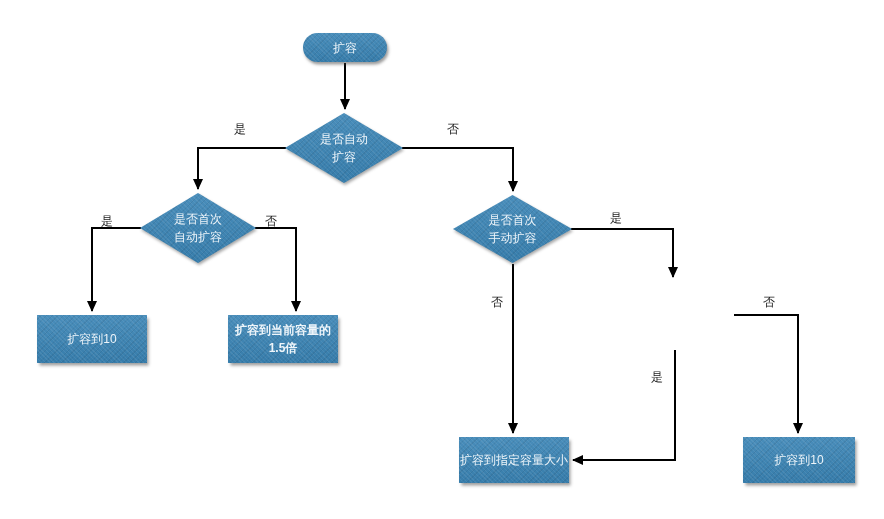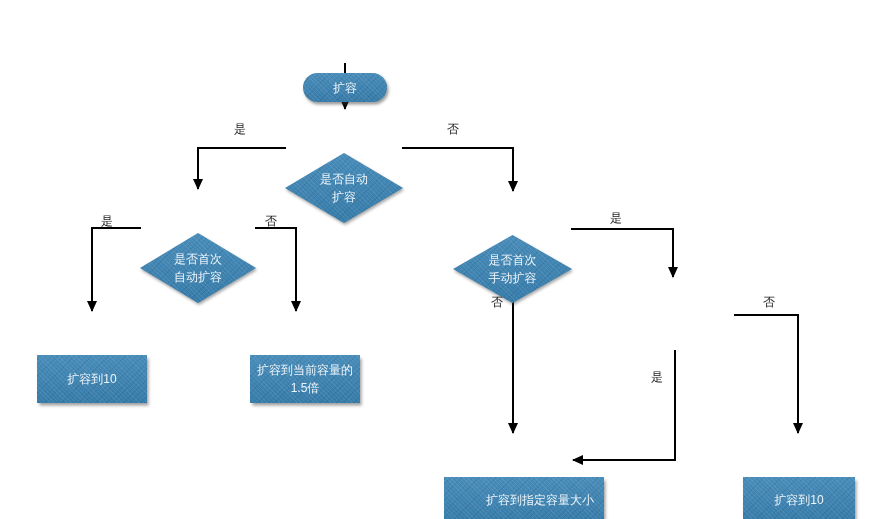--- a/index.html
+++ b/index.html
@@ -15,21 +15,20 @@
     position:absolute;display:flex;align-items:center;justify-content:center;
     text-align:center;color:var(--node-text,#eef5fa);
     font-size:12px;line-height:1.5;white-space:pre-line;
   }
   .shape-fill{
     background-color:var(--node-fill,#3a84b5);
     background-image:
       repeating-linear-gradient(45deg, rgba(255,255,255,0.07) 0 1px, rgba(255,255,255,0) 1px 3px),
       repeating-linear-gradient(-45deg, rgba(0,0,0,0.07) 0 1px, rgba(0,0,0,0) 1px 4px),
       linear-gradient(180deg, rgba(255,255,255,0.08), rgba(0,0,0,0.06));
-    margin-top: 40px;
   }
   .terminator{border-radius:15px;box-shadow:1.5px 2.5px 3px rgba(60,60,60,0.5);}
   .process{box-shadow:1.5px 2.5px 3px rgba(60,60,60,0.5);}
   .diamond-wrap{position:absolute;filter:drop-shadow(1.5px 2.5px 1.5px rgba(60,60,60,0.45));}
   .diamond{
     width:100%;height:100%;
     clip-path:polygon(50% 0%,100% 50%,50% 100%,0% 50%);
     display:flex;align-items:center;justify-content:center;text-align:center;
     color:var(--node-text,#eef5fa);font-size:12px;line-height:1.5;white-space:pre-line;
   }
@@ -67,30 +66,30 @@
 扩容</div>
   </div>
 
   <div class="diamond-wrap" style="left:140px;top:193px;width:116px;height:70px;">
     <div class="diamond shape-fill">是否首次
 自动扩容</div>
   </div>
 
   <div class="node shape-fill process" style="left:37px;top:315px;width:110px;height:48px;">扩容到10</div>
 
-  <div class="node shape-fill process" style="left:250px;top:315px;width:110px;height:48px;">扩容到当前容量的
+  <div class="node shape-fill process" style="left:228px;top:315px;width:110px;height:48px;font-weight:bold;">扩容到当前容量的
 1.5倍</div>
 
   <div class="diamond-wrap" style="left:453px;top:195px;width:119px;height:68px;">
     <div class="diamond shape-fill">是否首次
 手动扩容</div>
   </div>
 
 
-  <div class="node shape-fill process" style="left:444px;top:437px;width:128px;height:46px;padding-left:32px;">扩容到指定容量大小</div>
+  <div class="node shape-fill process" style="left:459px;top:437px;width:110px;height:46px;">扩容到指定容量大小</div>
 
   <div class="node shape-fill process" style="left:743px;top:437px;width:112px;height:46px;">扩容到10</div>
 
   <div class="edge-label" style="left:240px;top:121px;">是</div>
   <div class="edge-label" style="left:453px;top:121px;">否</div>
   <div class="edge-label" style="left:107px;top:213px;">是</div>
   <div class="edge-label" style="left:271px;top:213px;">否</div>
   <div class="edge-label" style="left:616px;top:210px;">是</div>
   <div class="edge-label" style="left:497px;top:294px;">否</div>
   <div class="edge-label" style="left:769px;top:294px;">否</div>

